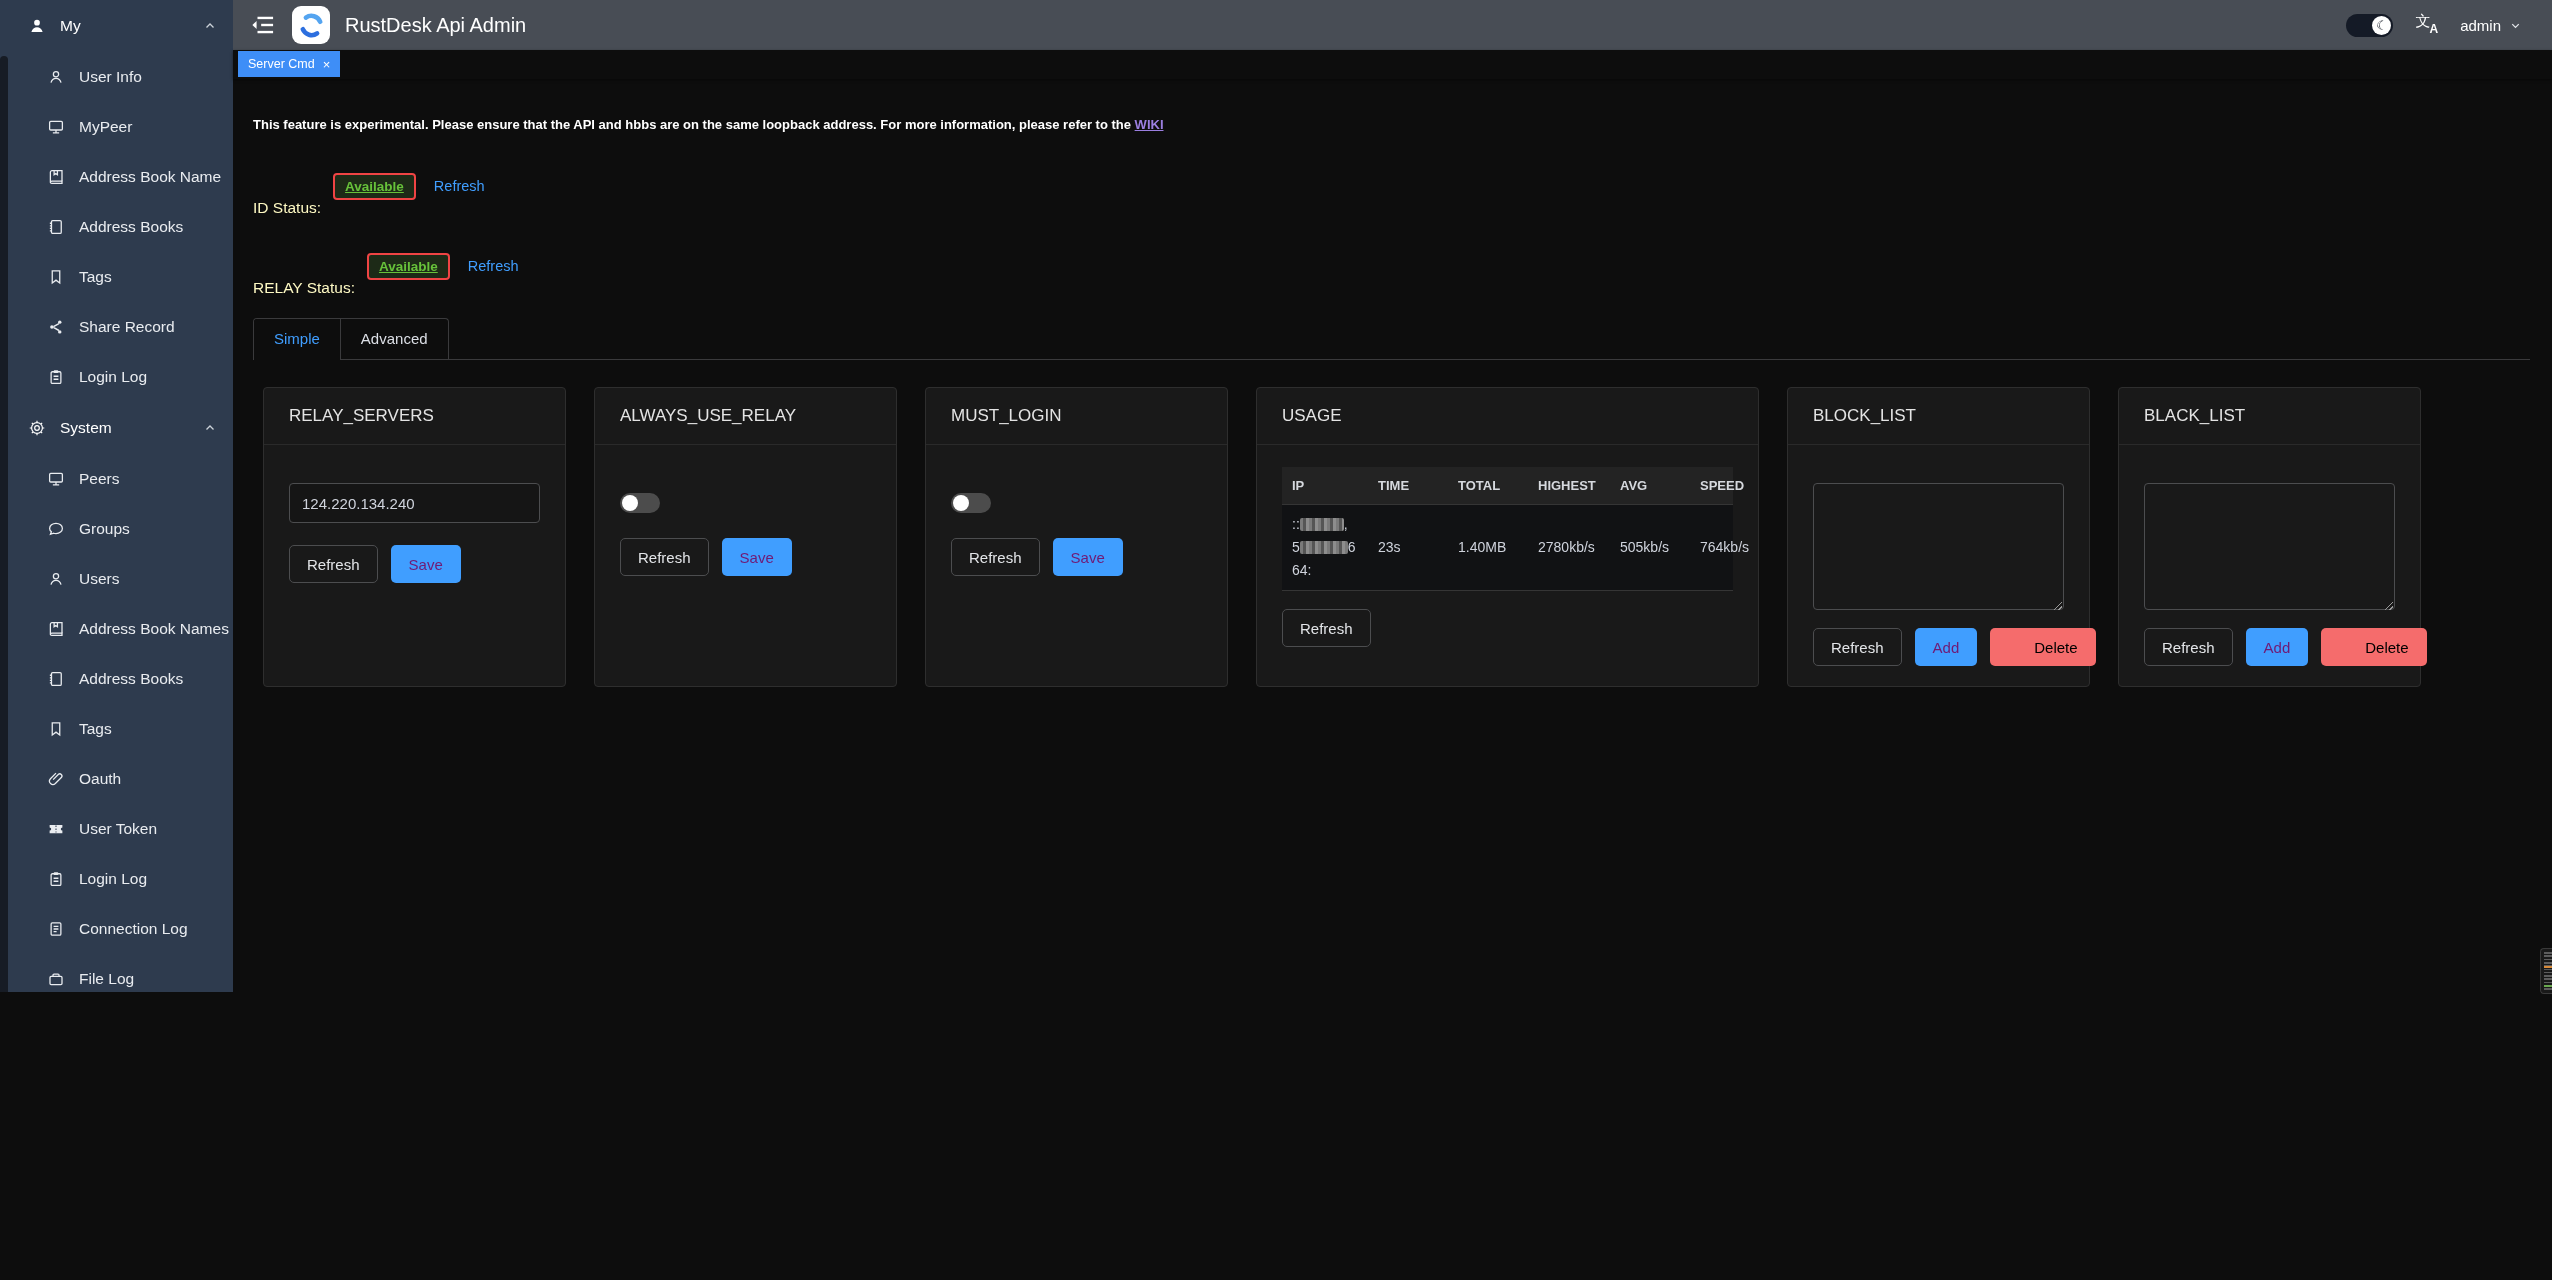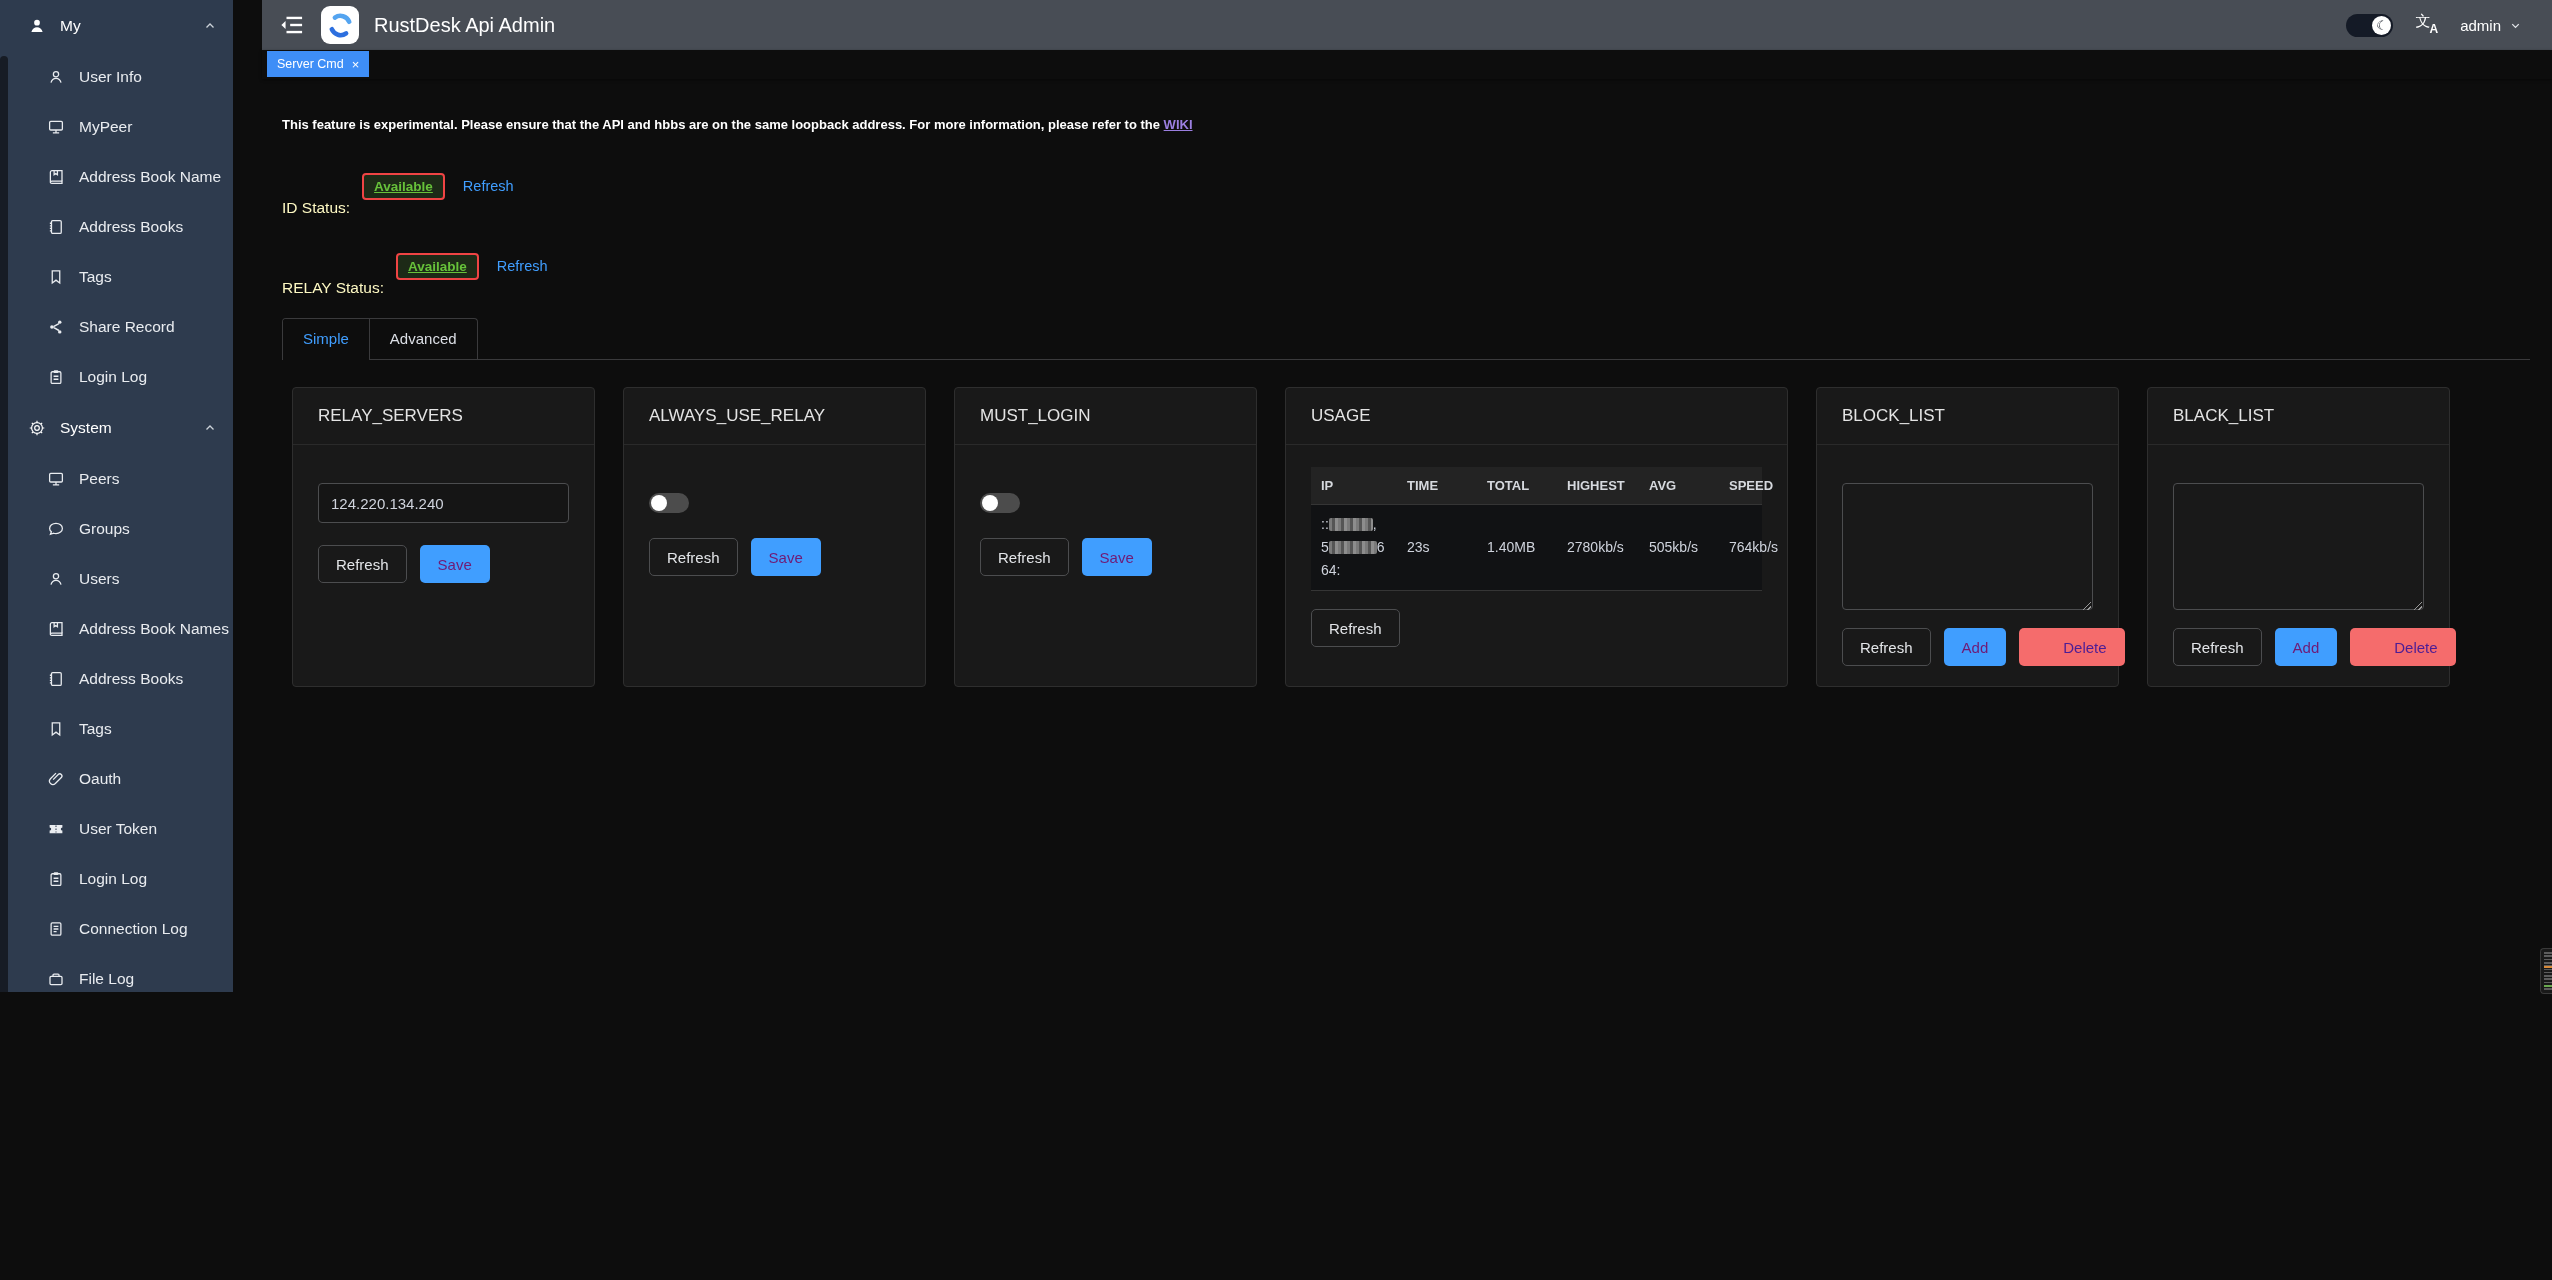--- a/index.html
+++ b/index.html
@@ -1,18 +1,18 @@
 <!DOCTYPE html>
 <html><head>
 <meta charset="utf-8">
 <style>
   html,body{margin:0;padding:0;background:#0d0d0d;}
   body{width:2552px;height:1280px;overflow:hidden;font-family:"Liberation Sans",sans-serif;
        -webkit-font-smoothing:antialiased;}
-  .root{display:flex;width:2552px;height:992px;position:relative;gap:29px;}
+  .root{display:flex;width:2552px;height:992px;position:relative;}
 
   
   .sidebar{width:233px;flex:none;background:#2e3b4e;position:relative;overflow:hidden;}
   .sb-scrollbar{position:absolute;left:0;top:56px;width:8px;height:941px;background:#171c25;border-radius:4px;}
   .sb-nav{position:relative;}
   .sb-group{height:52px;display:flex;align-items:center;padding:0 16px 0 28px;color:#ffffff;
             font-size:15.5px;cursor:pointer;}
   .sb-item{height:50px;display:flex;align-items:center;padding-left:47px;color:#e9ecf0;
            font-size:15.5px;cursor:pointer;}
   .sb-item.active{color:#409eff;}
@@ -76,21 +76,21 @@
   .card-header{height:56px;display:flex;align-items:center;padding:0 25px;
                border-bottom:1px solid #2a2a2a;color:#e4e4e4;font-size:17px;}
   .card-body{padding:22px 25px;}
   .text-input{width:100%;height:40px;background:#151515;border:1px solid #4c4d4f;border-radius:4px;
               color:#cfd3dc;font-size:15px;padding:0 12px;box-sizing:border-box;margin-top:16px;outline:none;}
   .btn-row{display:flex;gap:13px;margin-top:22px;}
   .btn{height:38px;padding:0 17px;border-radius:5px;font-size:15px;display:inline-flex;align-items:center;
        border:1px solid transparent;cursor:pointer;background:none;font-family:inherit;}
   .btn.plain{border-color:#4c4d4f;color:#e3e5e8;background:transparent;}
   .btn.primary{background:#409eff;color:#701a75;}
-  .btn.danger{background:#f56c6c;color:#4c1d95;padding-left:43px;}
+  .btn.danger{background:#f56c6c;color:#000000;padding-left:43px;}
   .switch{width:40px;height:20px;border-radius:10px;background:#4c4c4c;position:relative;
           margin-top:26px;cursor:pointer;}
   .switch .knob{position:absolute;left:2px;top:2px;width:16px;height:16px;border-radius:50%;background:#ffffff;}
   .switch + .btn-row{margin-top:25px;}
 
   .ta-wrap{position:relative;margin-top:16px;}
   .ta{width:100%;height:127px;background:transparent;border:1px solid #4c4d4f;border-radius:4px;
       box-sizing:border-box;resize:none;outline:none;color:#cfd3dc;font-family:inherit;}
   .ta-corner{position:absolute;right:2px;bottom:4px;width:9px;height:9px;pointer-events:none;
              background:repeating-linear-gradient(-45deg,transparent 0 2px,#9a9a9a 2px 3px);

